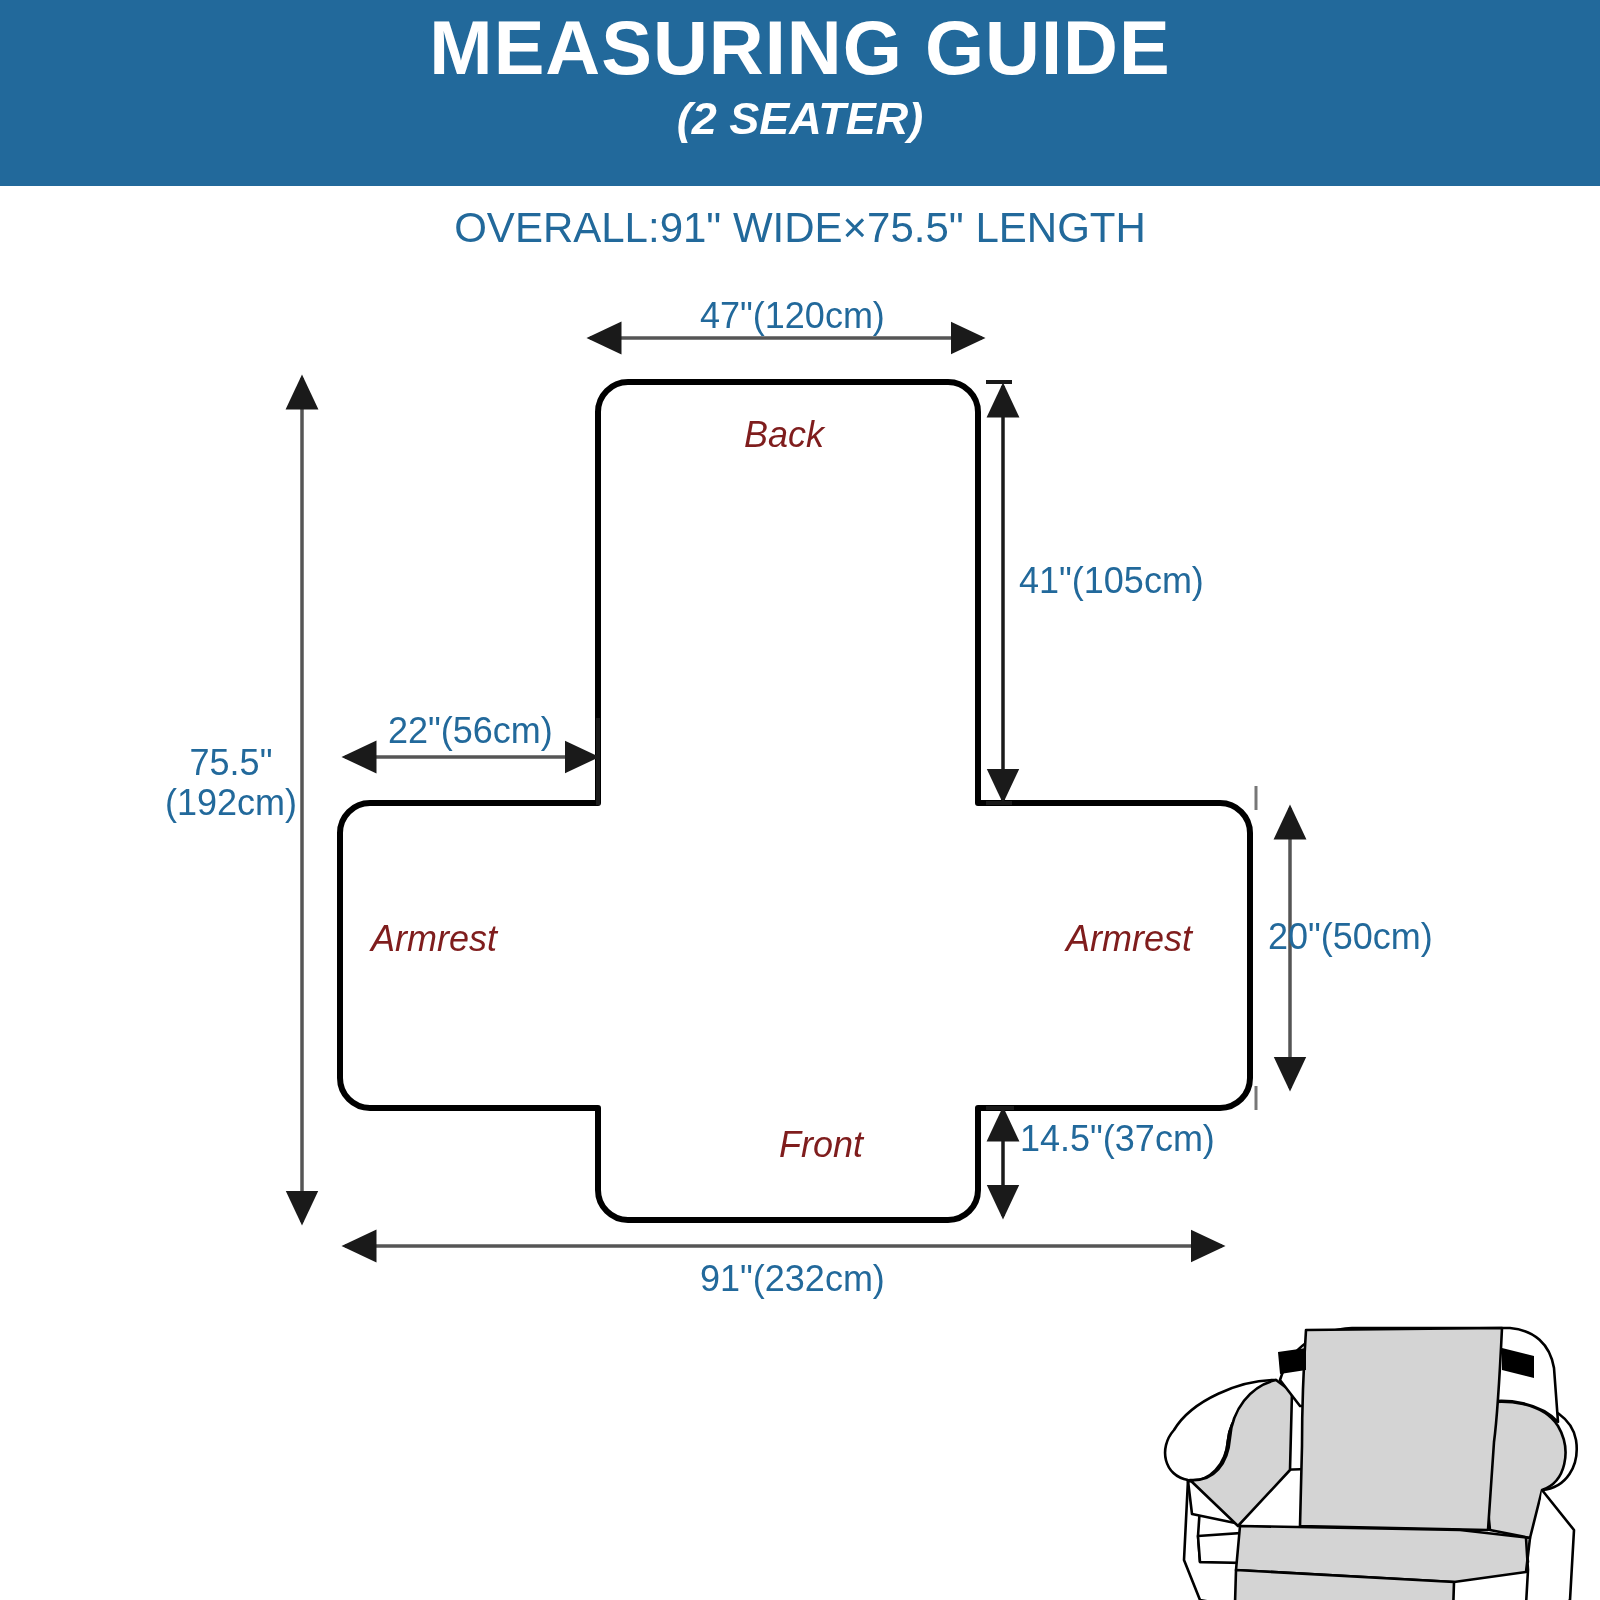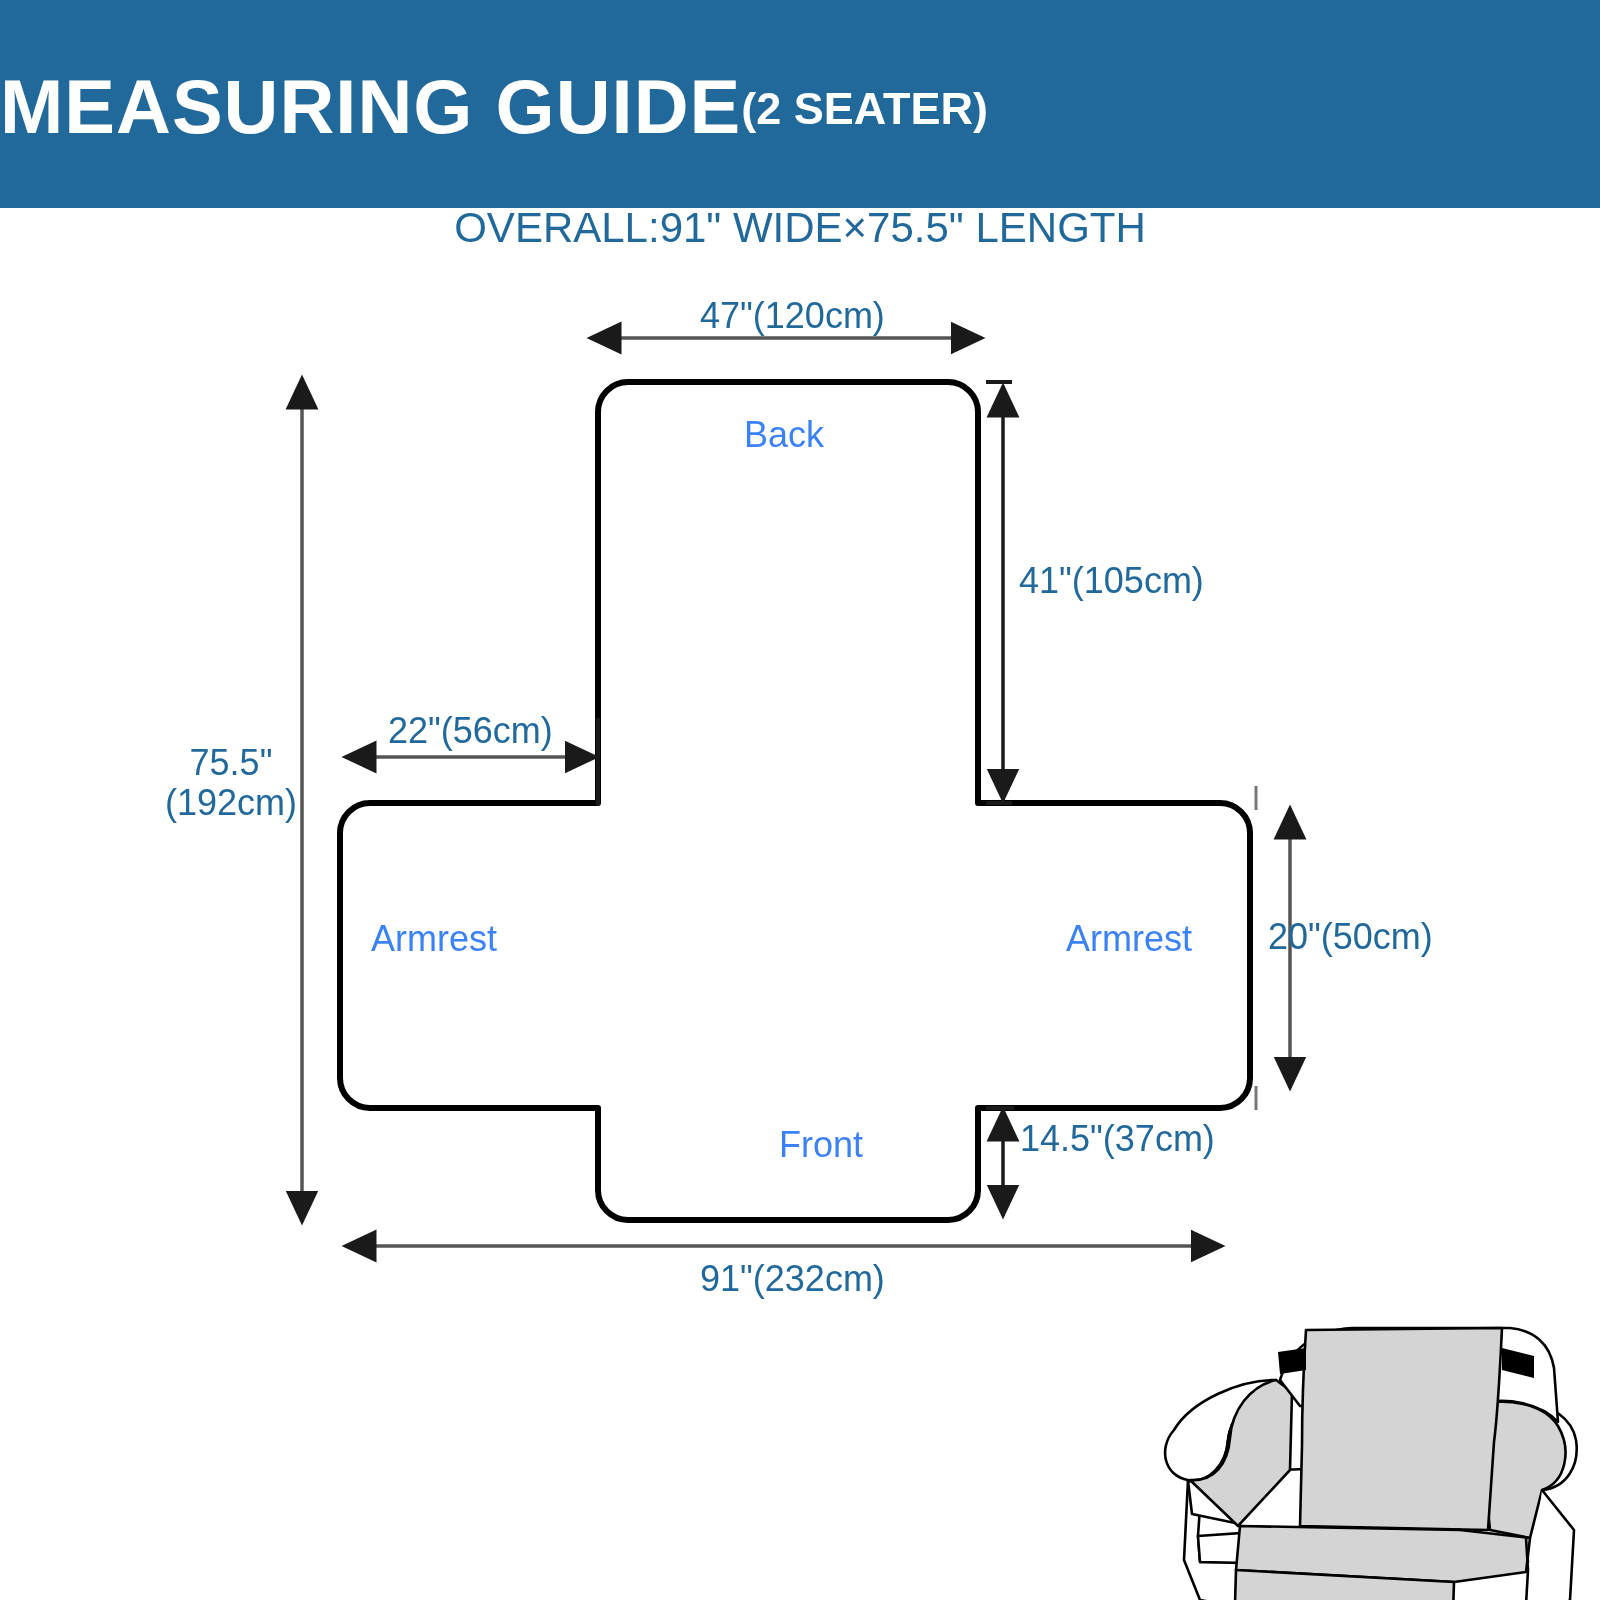--- a/index.html
+++ b/index.html
@@ -14,24 +14,24 @@
     overflow: hidden;
     position: relative;
   }
 
   
   .header-bar {
     position: absolute;
     left: 0;
     top: 0;
     width: 1600px;
-    height: 208px;
+    height: 186px;
     background: #22699b;
     display: flex;
-    flex-direction: row;
+    flex-direction: column;
     align-items: center;
     justify-content: flex-start;
     box-sizing: border-box;
     padding-top: 6px;
   }
   .header-title {
     color: #ffffff;
     font-size: 76px;
     font-weight: bold;
     letter-spacing: 1px;
@@ -40,20 +40,21 @@
     white-space: nowrap;
   }
   .header-subtitle {
     color: #ffffff;
     font-size: 45px;
     font-weight: bold;
     line-height: 1.1;
     text-align: left;
     margin-top: 4px;
     white-space: nowrap;
+    font-style: italic;
   }
 
   
   .overall-line {
     position: absolute;
     left: 0;
     top: 204px;
     width: 1600px;
     text-align: center;
     color: #22699b;
@@ -79,23 +80,24 @@
     font-size: 36px;
     white-space: nowrap;
   }
   .dim-label.two-line {
     text-align: center;
     line-height: 1.12;
     white-space: normal;
   }
   .shape-label {
     position: absolute;
-    color: #3b82f6;
+    color: #7f1d1d;
     font-size: 36px;
     white-space: nowrap;
+    font-style: italic;
   }
 </style>
 </head>
 <body>
 
 <div class="header-bar">
   <div class="header-title">MEASURING GUIDE</div>
   <div class="header-subtitle">(2 SEATER)</div>
 </div>
 

